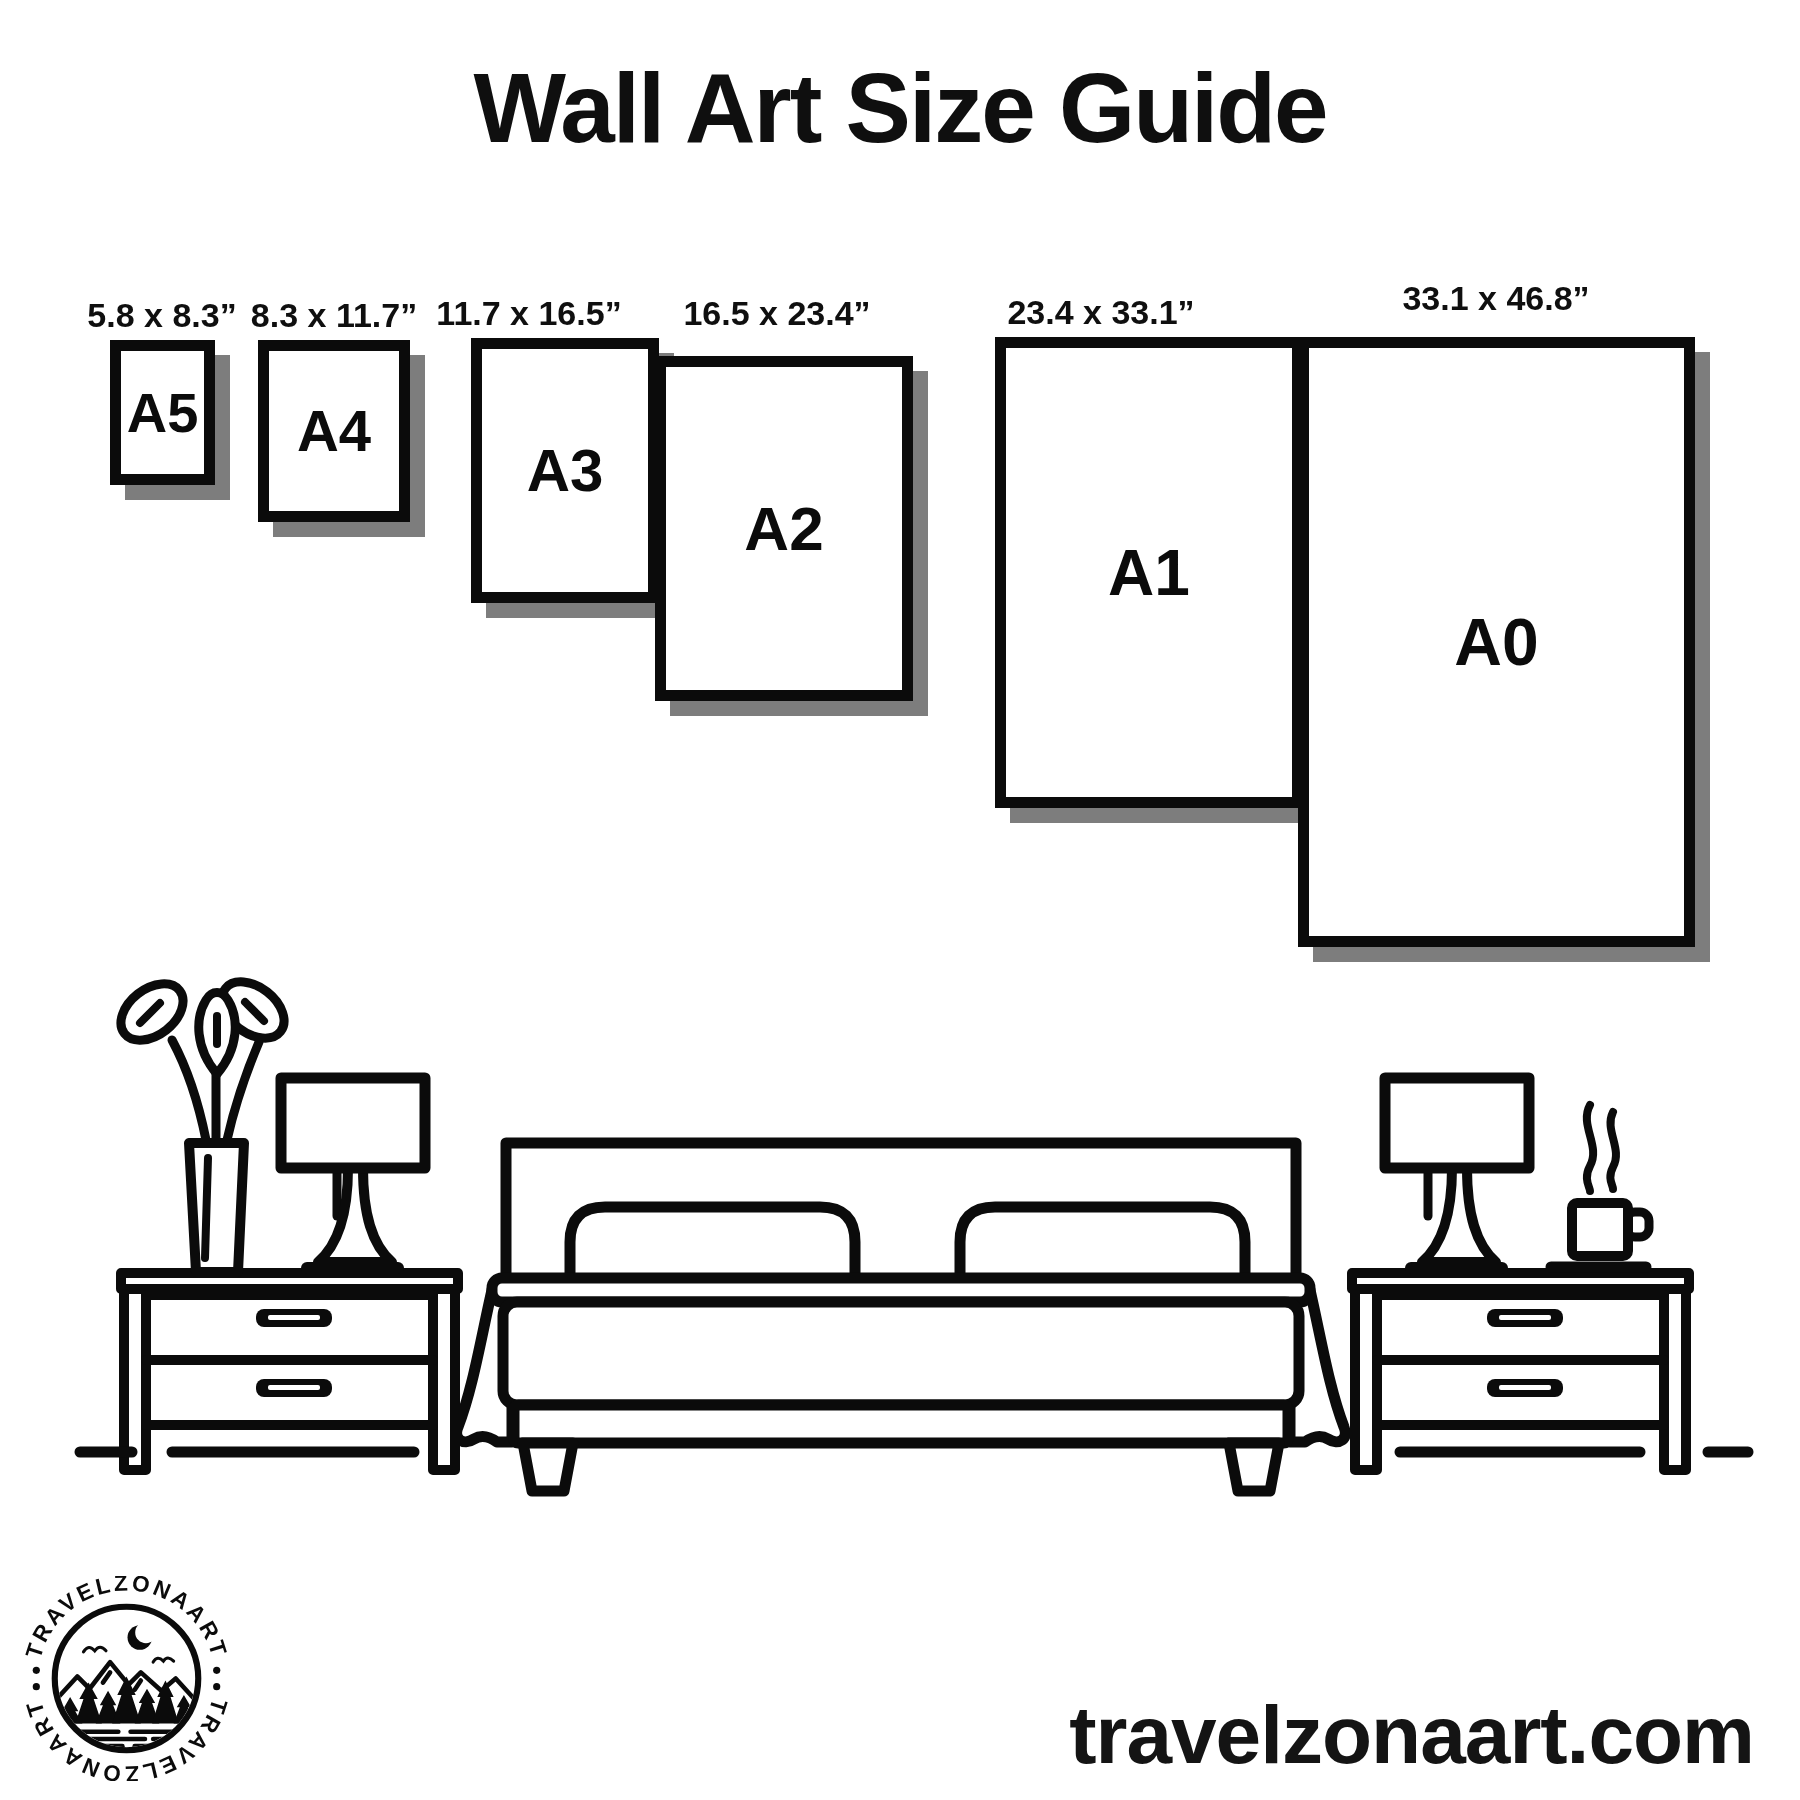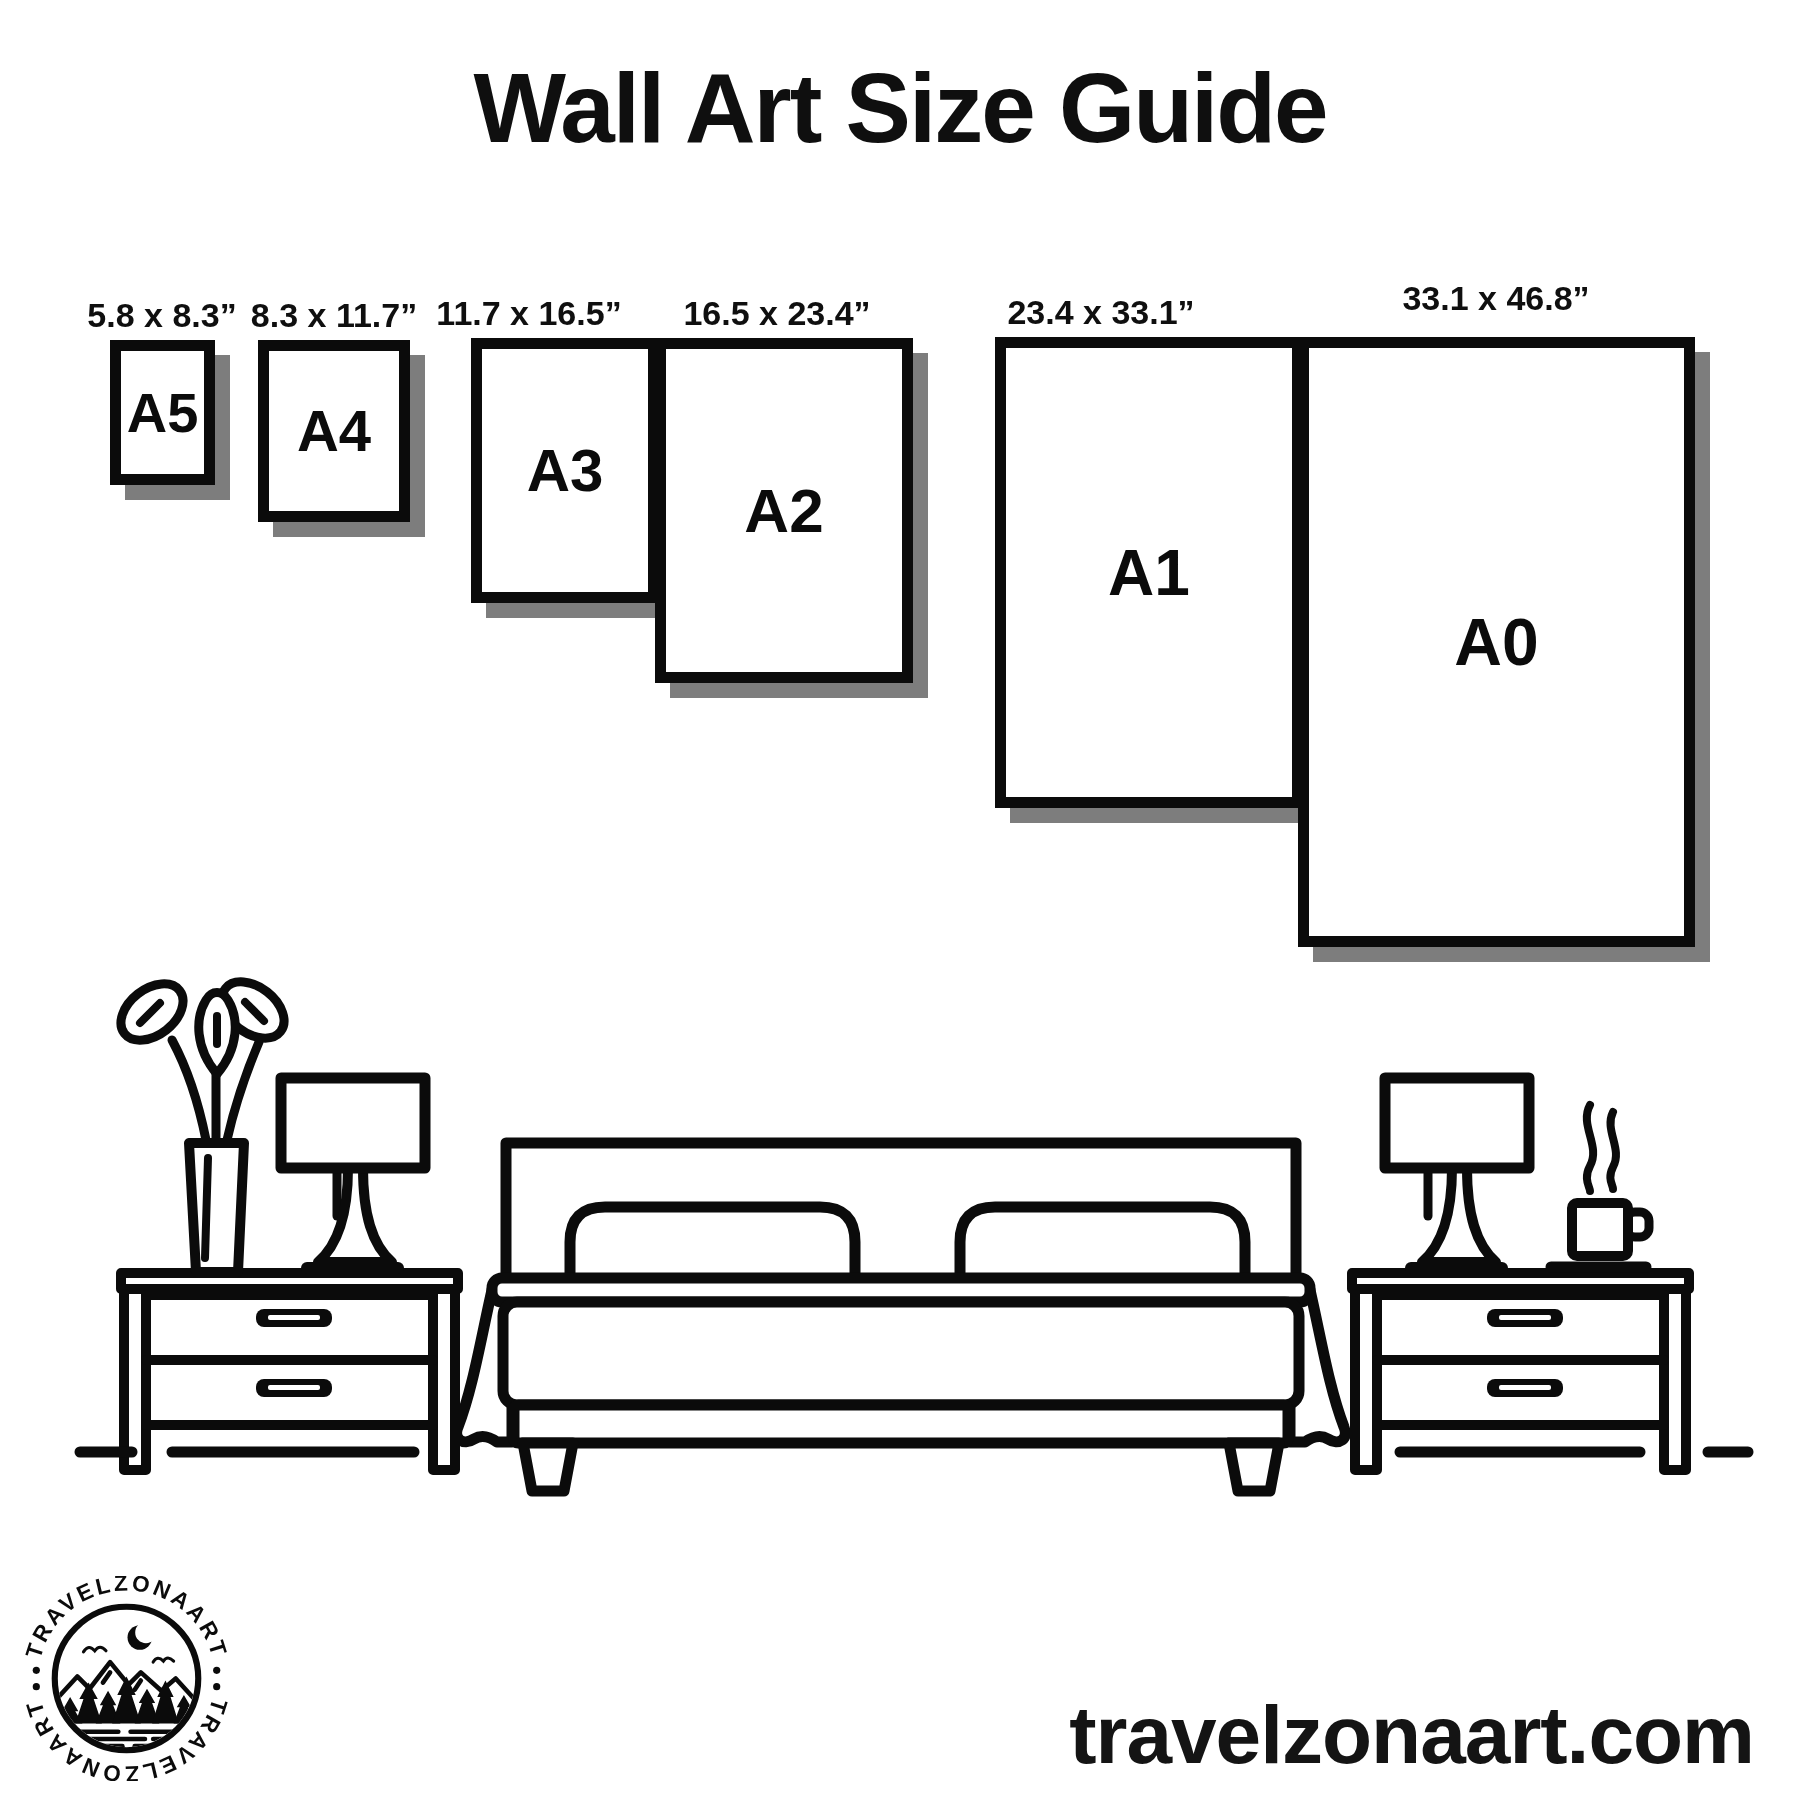--- a/index.html
+++ b/index.html
@@ -41,21 +41,21 @@
 
   <div>
     <div class="dim-label" style="left:369px;top:294px;">11.7 x 16.5”</div>
     <div class="sheet" style="left:435px;top:338px;width:188px;height:265px;margin-left:36px;">
       <span class="sheet-label" style="font-size:60px;">A3</span>
     </div>
   </div>
 
   <div>
     <div class="dim-label" style="left:617px;top:294px;">16.5 x 23.4”</div>
-    <div class="sheet" style="left:655px;top:338px;width:258px;height:345px;">
+    <div class="sheet" style="left:655px;top:356px;width:258px;height:345px;">
       <span class="sheet-label" style="font-size:62px;">A2</span>
     </div>
   </div>
 
   <div>
     <div class="dim-label" style="left:941px;top:293px;">23.4 x 33.1”</div>
     <div class="sheet" style="left:947px;top:337px;width:308px;height:471px;margin-left:48px;">
       <span class="sheet-label" style="font-size:64px;">A1</span>
     </div>
   </div>

